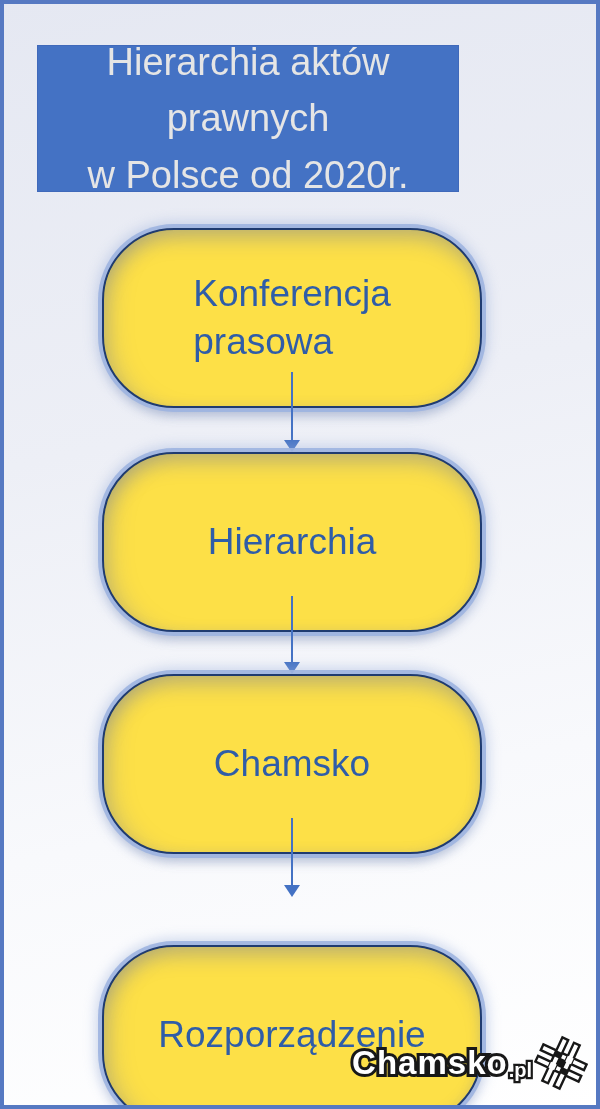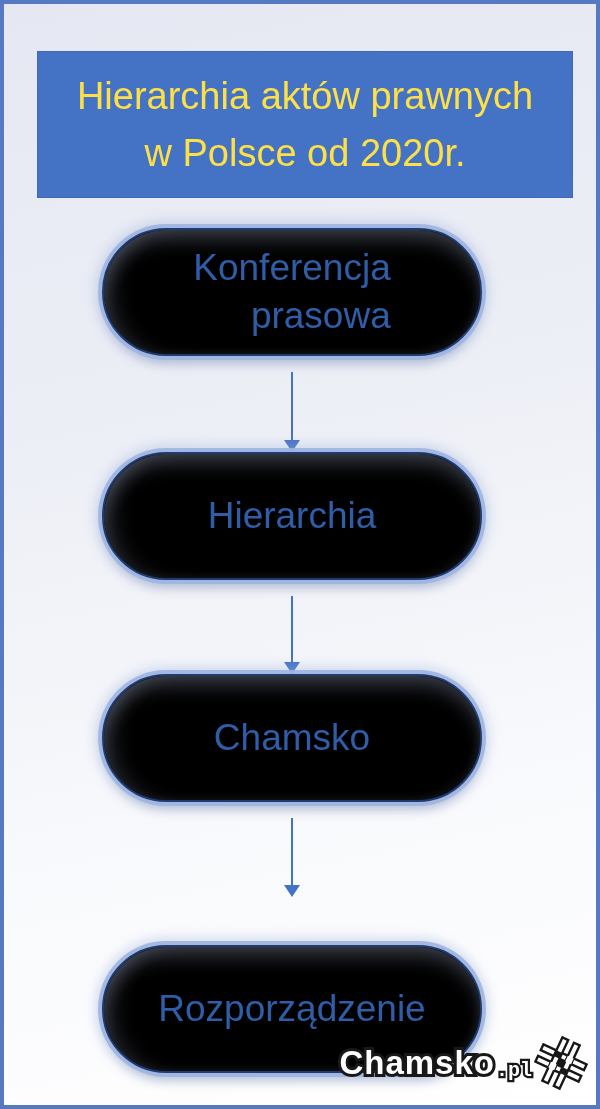--- a/index.html
+++ b/index.html
@@ -9,42 +9,41 @@
     box-sizing: border-box;
     border: 4px solid #5679c2;
     background: linear-gradient(168deg, #e5e8f2 0%, #edeff6 38%, #f8f9fc 70%, #ffffff 100%);
     font-family: "Liberation Sans", sans-serif;
     overflow: hidden;
   }
 
   .title-banner {
     position: absolute;
     left: 33px; top: 41px;
-    width: 536px; height: 147px;
+    width: 422px; height: 147px;
     background: #4472c4;
-    color: #fde047;
+    color: #e5e5e5;
     display: flex; align-items: center; justify-content: center;
     text-align: center;
     font-size: 38px;
     line-height: 1.48;
     white-space: pre-line;
     box-shadow: inset 0 0 0 1px rgba(60,95,175,.45);
-    margin-top: 6px;
   }
 
   .node {
     position: absolute;
     left: 98px;
-    width: 380px; height: 128px;
+    width: 380px; height: 180px;
     border-radius: 72px;
-    background: #000000;
+    background: #fde047;
     border: 2px solid #1f3b70;
     box-sizing: border-box;
     display: flex; align-items: center; justify-content: center;
-    text-align: right;
+    text-align: left;
     color: #2f5da8;
     font-size: 37px;
     line-height: 1.3;
     white-space: pre-line;
     box-shadow:
       0 0 0 4px rgba(157,180,224,.9),
       0 0 12px 7px rgba(160,180,222,.45),
       0 10px 12px -4px rgba(108,118,145,.40),
       inset 0 16px 20px -8px rgba(124,131,155,.48),
       inset 20px 0 24px -16px rgba(124,131,155,.42),
@@ -87,21 +86,20 @@
     -webkit-text-stroke: 6px #181818;
     paint-order: stroke fill;
   }
   .wm-tld {
     font-size: 20px;
     font-weight: bold;
     color: #ffffff;
     -webkit-text-stroke: 4.5px #181818;
     paint-order: stroke fill;
     margin: 14px 0 0 1px;
-    font-family: Liberation Mono, monospace;
   }
   .wm-logo { margin-left: 2px; width: 54px; height: 56px; }
 </style>
 </head>
 <body>
 
 <div class="title-banner">Hierarchia aktów prawnych
 w Polsce od 2020r.</div>
 
 <div class="node node-1">Konferencja

